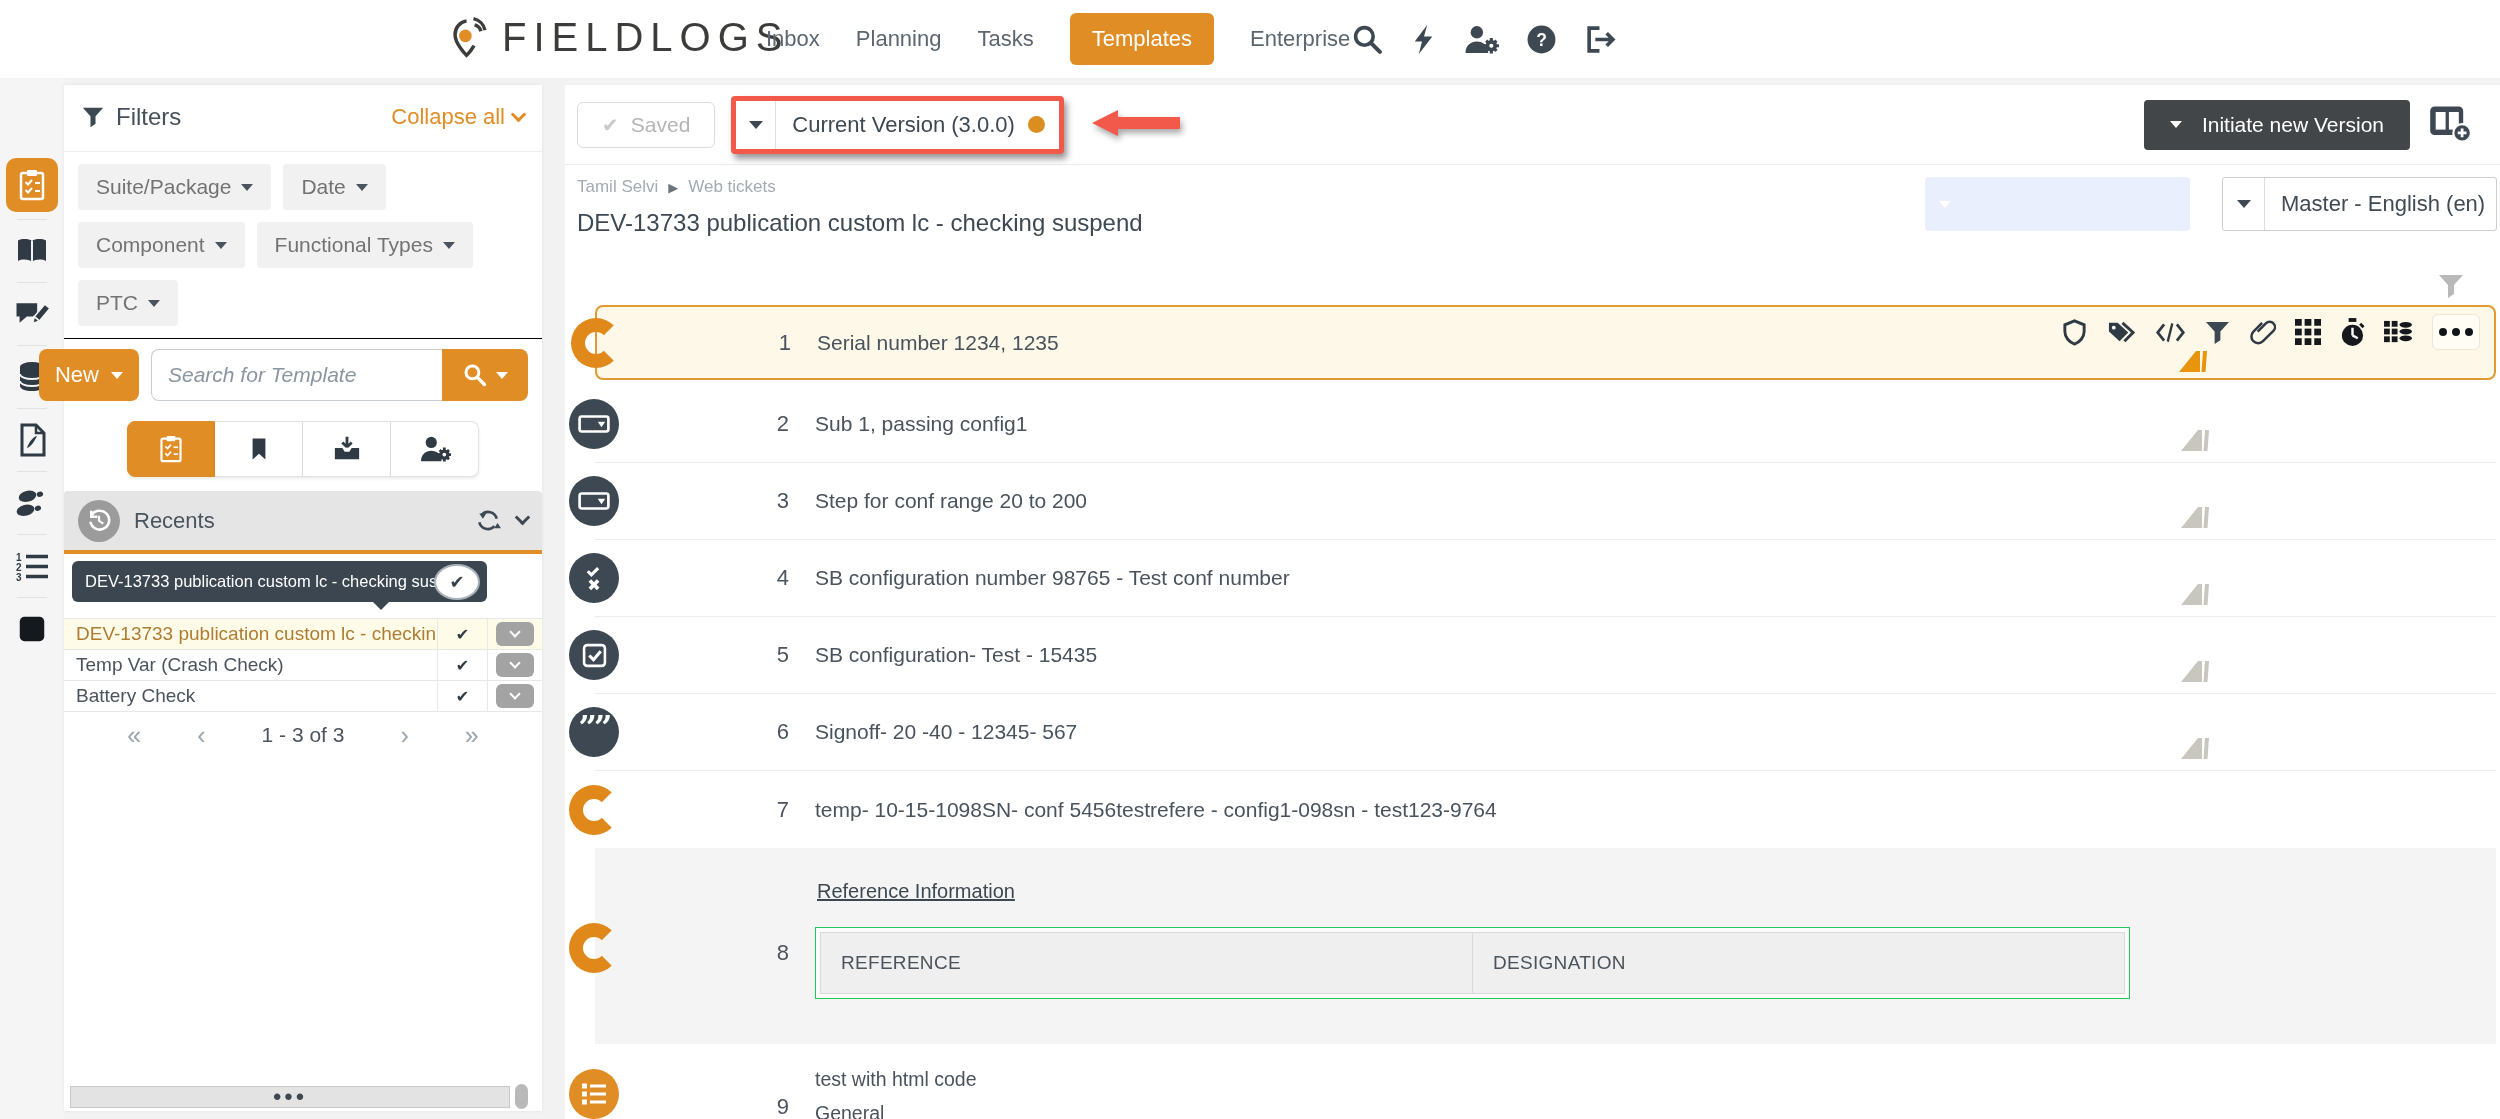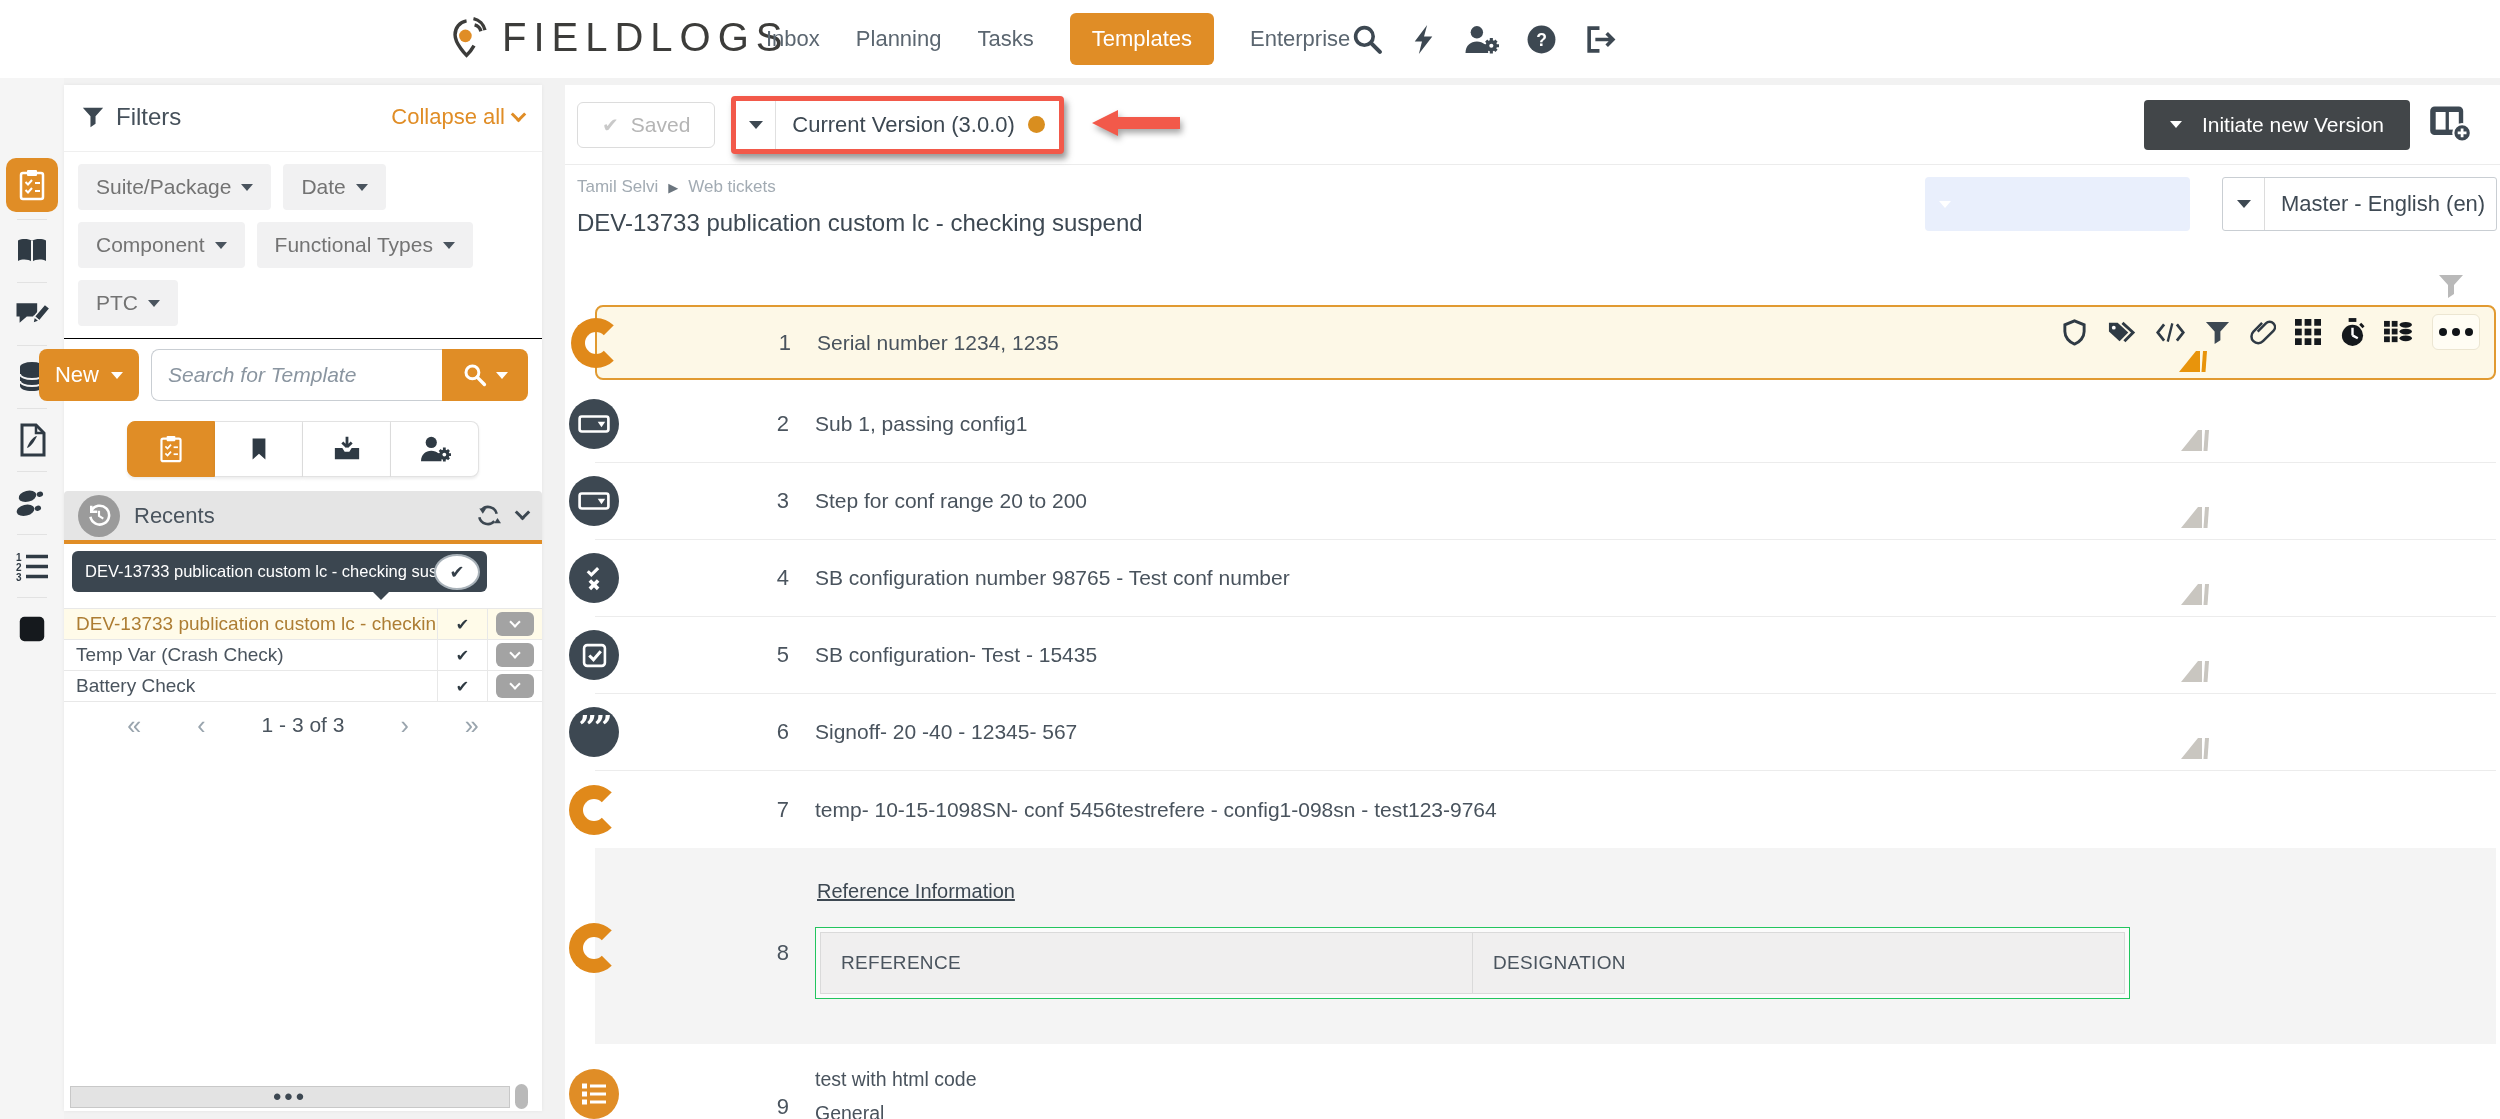--- a/index.html
+++ b/index.html
@@ -37,21 +37,21 @@
   .btn-new { background:#e08d26; color:#fff; border-radius:8px; height:52px; display:flex; align-items:center; padding:0 16px; gap:12px; font-size:22px; cursor:pointer; }
   .search-wrap { display:flex; flex:1; margin-left:12px; height:52px; }
   .search-input { flex:1; min-width:0; border:1px solid #c9ced3; border-right:none; border-radius:8px 0 0 8px; font-style:italic; color:#7d8893; font-size:21px; padding-left:16px; outline:none; font-family:inherit; }
   .search-input::placeholder { color:#8a95a0; }
   .btn-search { width:86px; background:#e08d26; border-radius:0 8px 8px 0; display:flex; align-items:center; justify-content:center; gap:9px; cursor:pointer; }
   .tabbar { display:flex; justify-content:center; padding:12px 0 14px; }
   .tab { width:88px; height:56px; background:#fff; border:1px solid #e2e2e2; border-left:none; display:flex; align-items:center; justify-content:center; box-shadow:0 2px 3px rgba(0,0,0,.08); cursor:pointer; }
   .tab:first-child { border-left:1px solid #e2e2e2; border-radius:8px 0 0 8px; }
   .tab:last-child { border-radius:0 8px 8px 0; }
   .tab.active { background:#e08d26; border-color:#e08d26; }
-  .recents-head { height:53px; background:#e5e5e5; display:flex; align-items:center; padding:0 14px; border-bottom:4px solid #e08d26; border-radius:4px 4px 0 0; }
+  .recents-head { height:63px; background:#e5e5e5; display:flex; align-items:center; padding:0 14px; border-bottom:4px solid #e08d26; border-radius:4px 4px 0 0; }
   .hist-circle { width:42px; height:42px; border-radius:50%; background:#9b9b9b; display:flex; align-items:center; justify-content:center; }
   .recents-title { font-size:22px; margin-left:14px; color:#4a545e; }
   .tooltip-row { position:relative; height:60px; margin-top:4px; }
   .tooltip { position:absolute; left:8px; top:3px; background:#3b4650; color:#fff; border-radius:6px; padding:11px 13px; font-size:16.5px; white-space:nowrap; }
   .tooltip::after { content:""; position:absolute; left:300px; bottom:-8px; border:9px solid transparent; border-bottom:none; border-top:9px solid #3b4650; }
   .oval-check { position:absolute; right:62px; top:6px; width:46px; height:36px; border:2px solid #a9b2b9; border-radius:50%; display:flex; align-items:center; justify-content:center; font-size:18px; color:#353f49; background:#fff; }
   .recent-list { border-top:1px solid #e8e8e8; }
   .recent-row { display:flex; align-items:stretch; height:31px; border-bottom:1px solid #e8e8e8; font-size:19px; cursor:pointer; }
   .recent-label { flex:1; display:flex; align-items:center; padding-left:12px; border-right:1px solid #e8e8e8; white-space:nowrap; overflow:hidden; }
   .recent-row.active { background:#fffbe9; }

